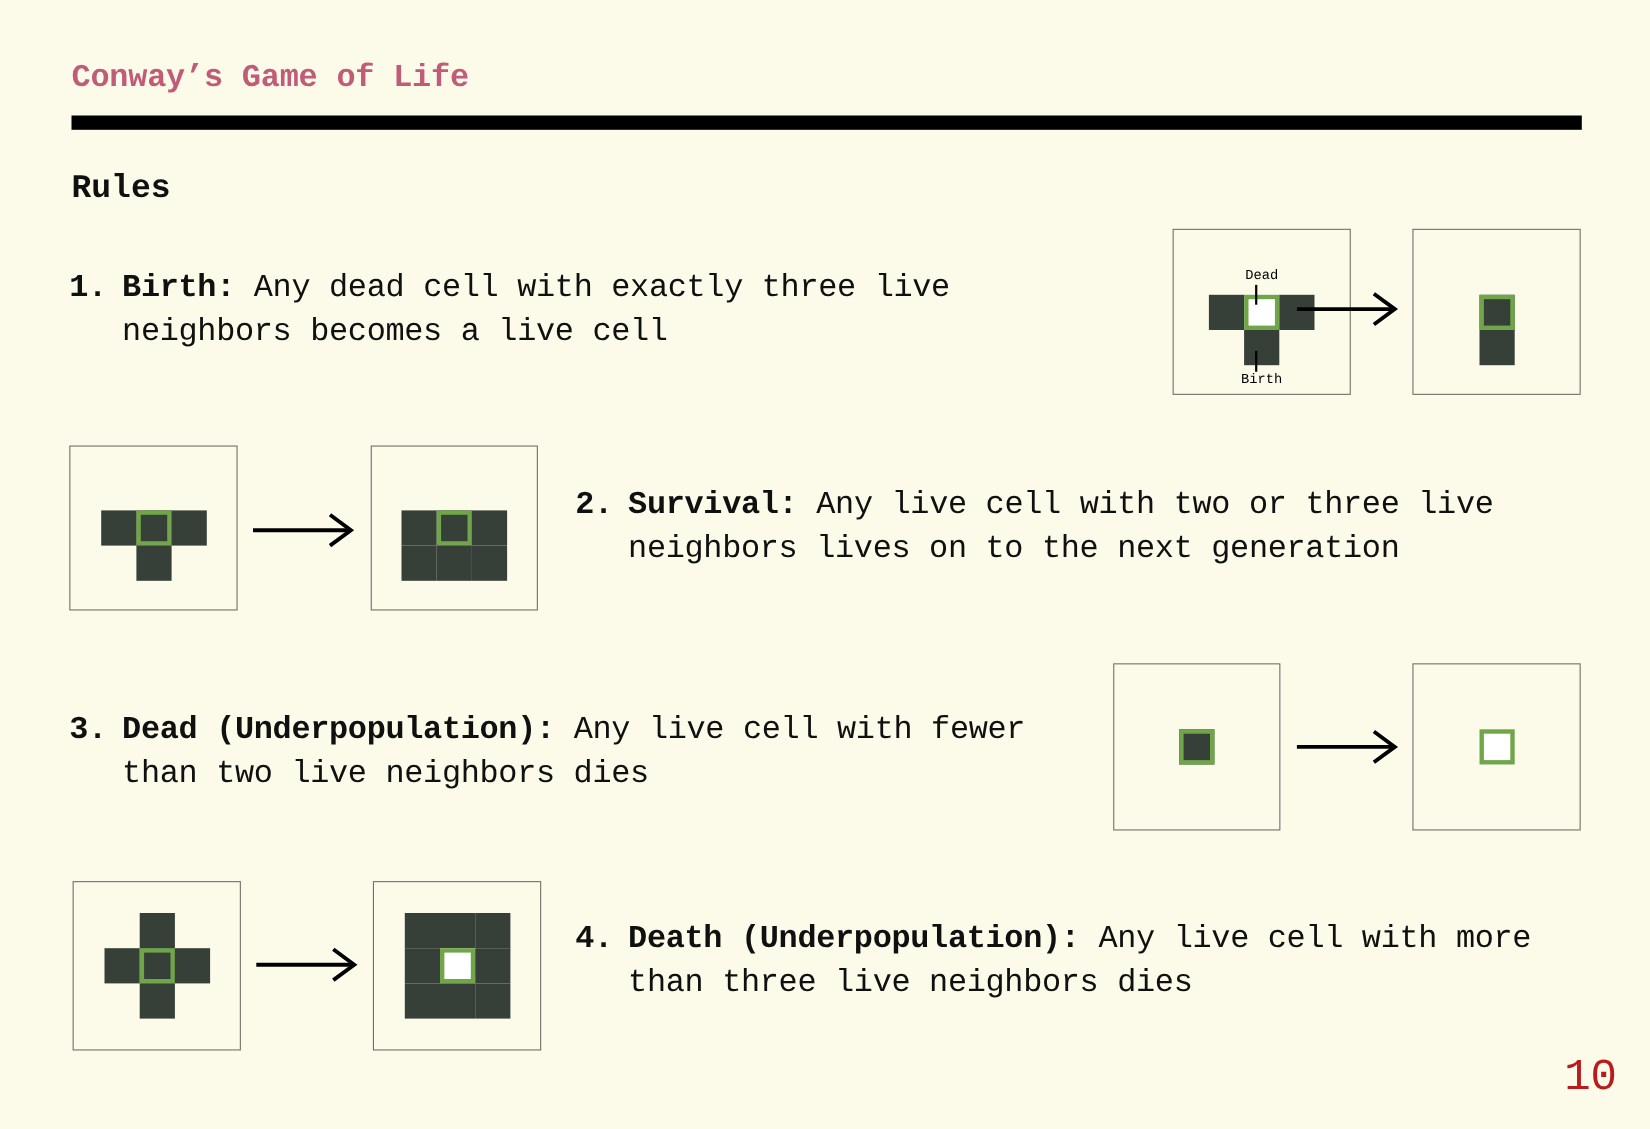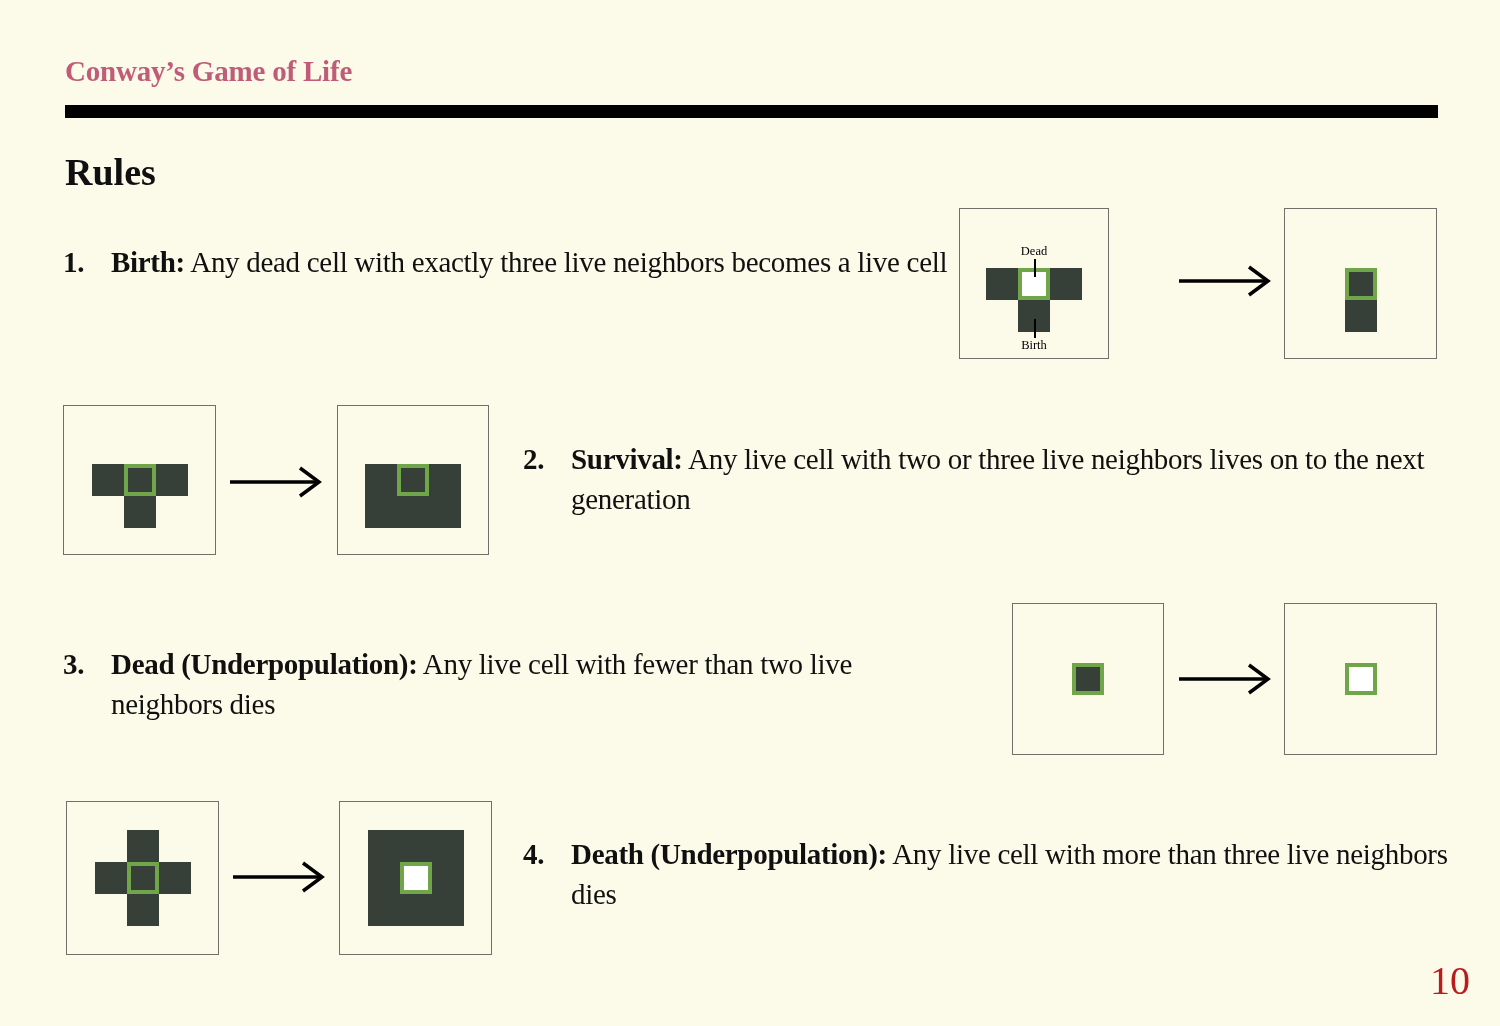--- a/index.html
+++ b/index.html
@@ -6,28 +6,28 @@
     --bg:#FCFBEA;
     --title:#C05C78;
     --text:#101010;
     --cell:#364038;
     --hl:#71A54A;
     --panel-border:#70706A;
   }
   html,body{margin:0;padding:0;background:var(--bg);}
   .slide{
     position:relative;width:1500px;height:1026px;background:var(--bg);
-    font-family:Liberation Serif, serif;color:var(--text);overflow:hidden;
+    font-family:Liberation Mono, monospace;color:var(--text);overflow:hidden;
   }
   .title{
     position:absolute;left:65px;top:54px;margin:0;
     font-size:29px;line-height:34px;font-weight:bold;color:var(--title);letter-spacing:-0.2px;
   }
   .divider{position:absolute;left:65px;top:105px;width:1373px;height:13px;background:#000;}
-  .heading{position:absolute;left:65px;top:152px;margin:0;font-size:38px;line-height:40px;font-weight:bold;}
+  .heading{position:absolute;left:65px;top:152px;margin:0;font-size:30px;line-height:40px;font-weight:bold;}
   .rule{position:absolute;font-size:29px;line-height:40px;letter-spacing:-0.3px;}
   .rule .num{position:absolute;left:0;top:0;font-weight:bold;}
   .rule .body{margin-left:48px;}
   .term{font-weight:bold;}
   .r1{left:63px;top:242px;width:900px;}
   .r2{left:523px;top:439px;width:910px;}
   .r3{left:63px;top:644px;width:870px;}
   .r4{left:523px;top:834px;width:930px;}
   .panel{
     position:absolute;border:1px solid var(--panel-border);box-sizing:border-box;
@@ -66,21 +66,21 @@
   <div class="rule r3">
     <span class="num">3.</span>
     <div class="body"><span class="term">Dead (Underpopulation):</span> <span>Any live cell with fewer than two live neighbors dies</span></div>
   </div>
 
   <div class="rule r4">
     <span class="num">4.</span>
     <div class="body"><span class="term">Death (Underpopulation):</span> <span>Any live cell with more than three live neighbors dies</span></div>
   </div>
 
-  <div class="panel" style="left:959px;top:208px;width:150px;height:151px">
+  <div class="panel" style="left:1066px;top:208px;width:162px;height:151px">
     <span class="cell-label" style="top:36px">Dead</span>
     <span class="anno-line" style="left:74px;top:50px;height:18px"></span>
     <span class="anno-line" style="left:74px;top:110px;height:19px"></span>
     <span class="cell-label" style="top:130px">Birth</span>
   <div class="grid" style="grid-template-columns: repeat(3, 32px);">
         <div class="cell c-empty"></div>
         <div class="cell c-empty"></div>
         <div class="cell c-empty"></div>
         <div class="cell c-live"></div>
         <div class="cell c-hl-dead"></div>

